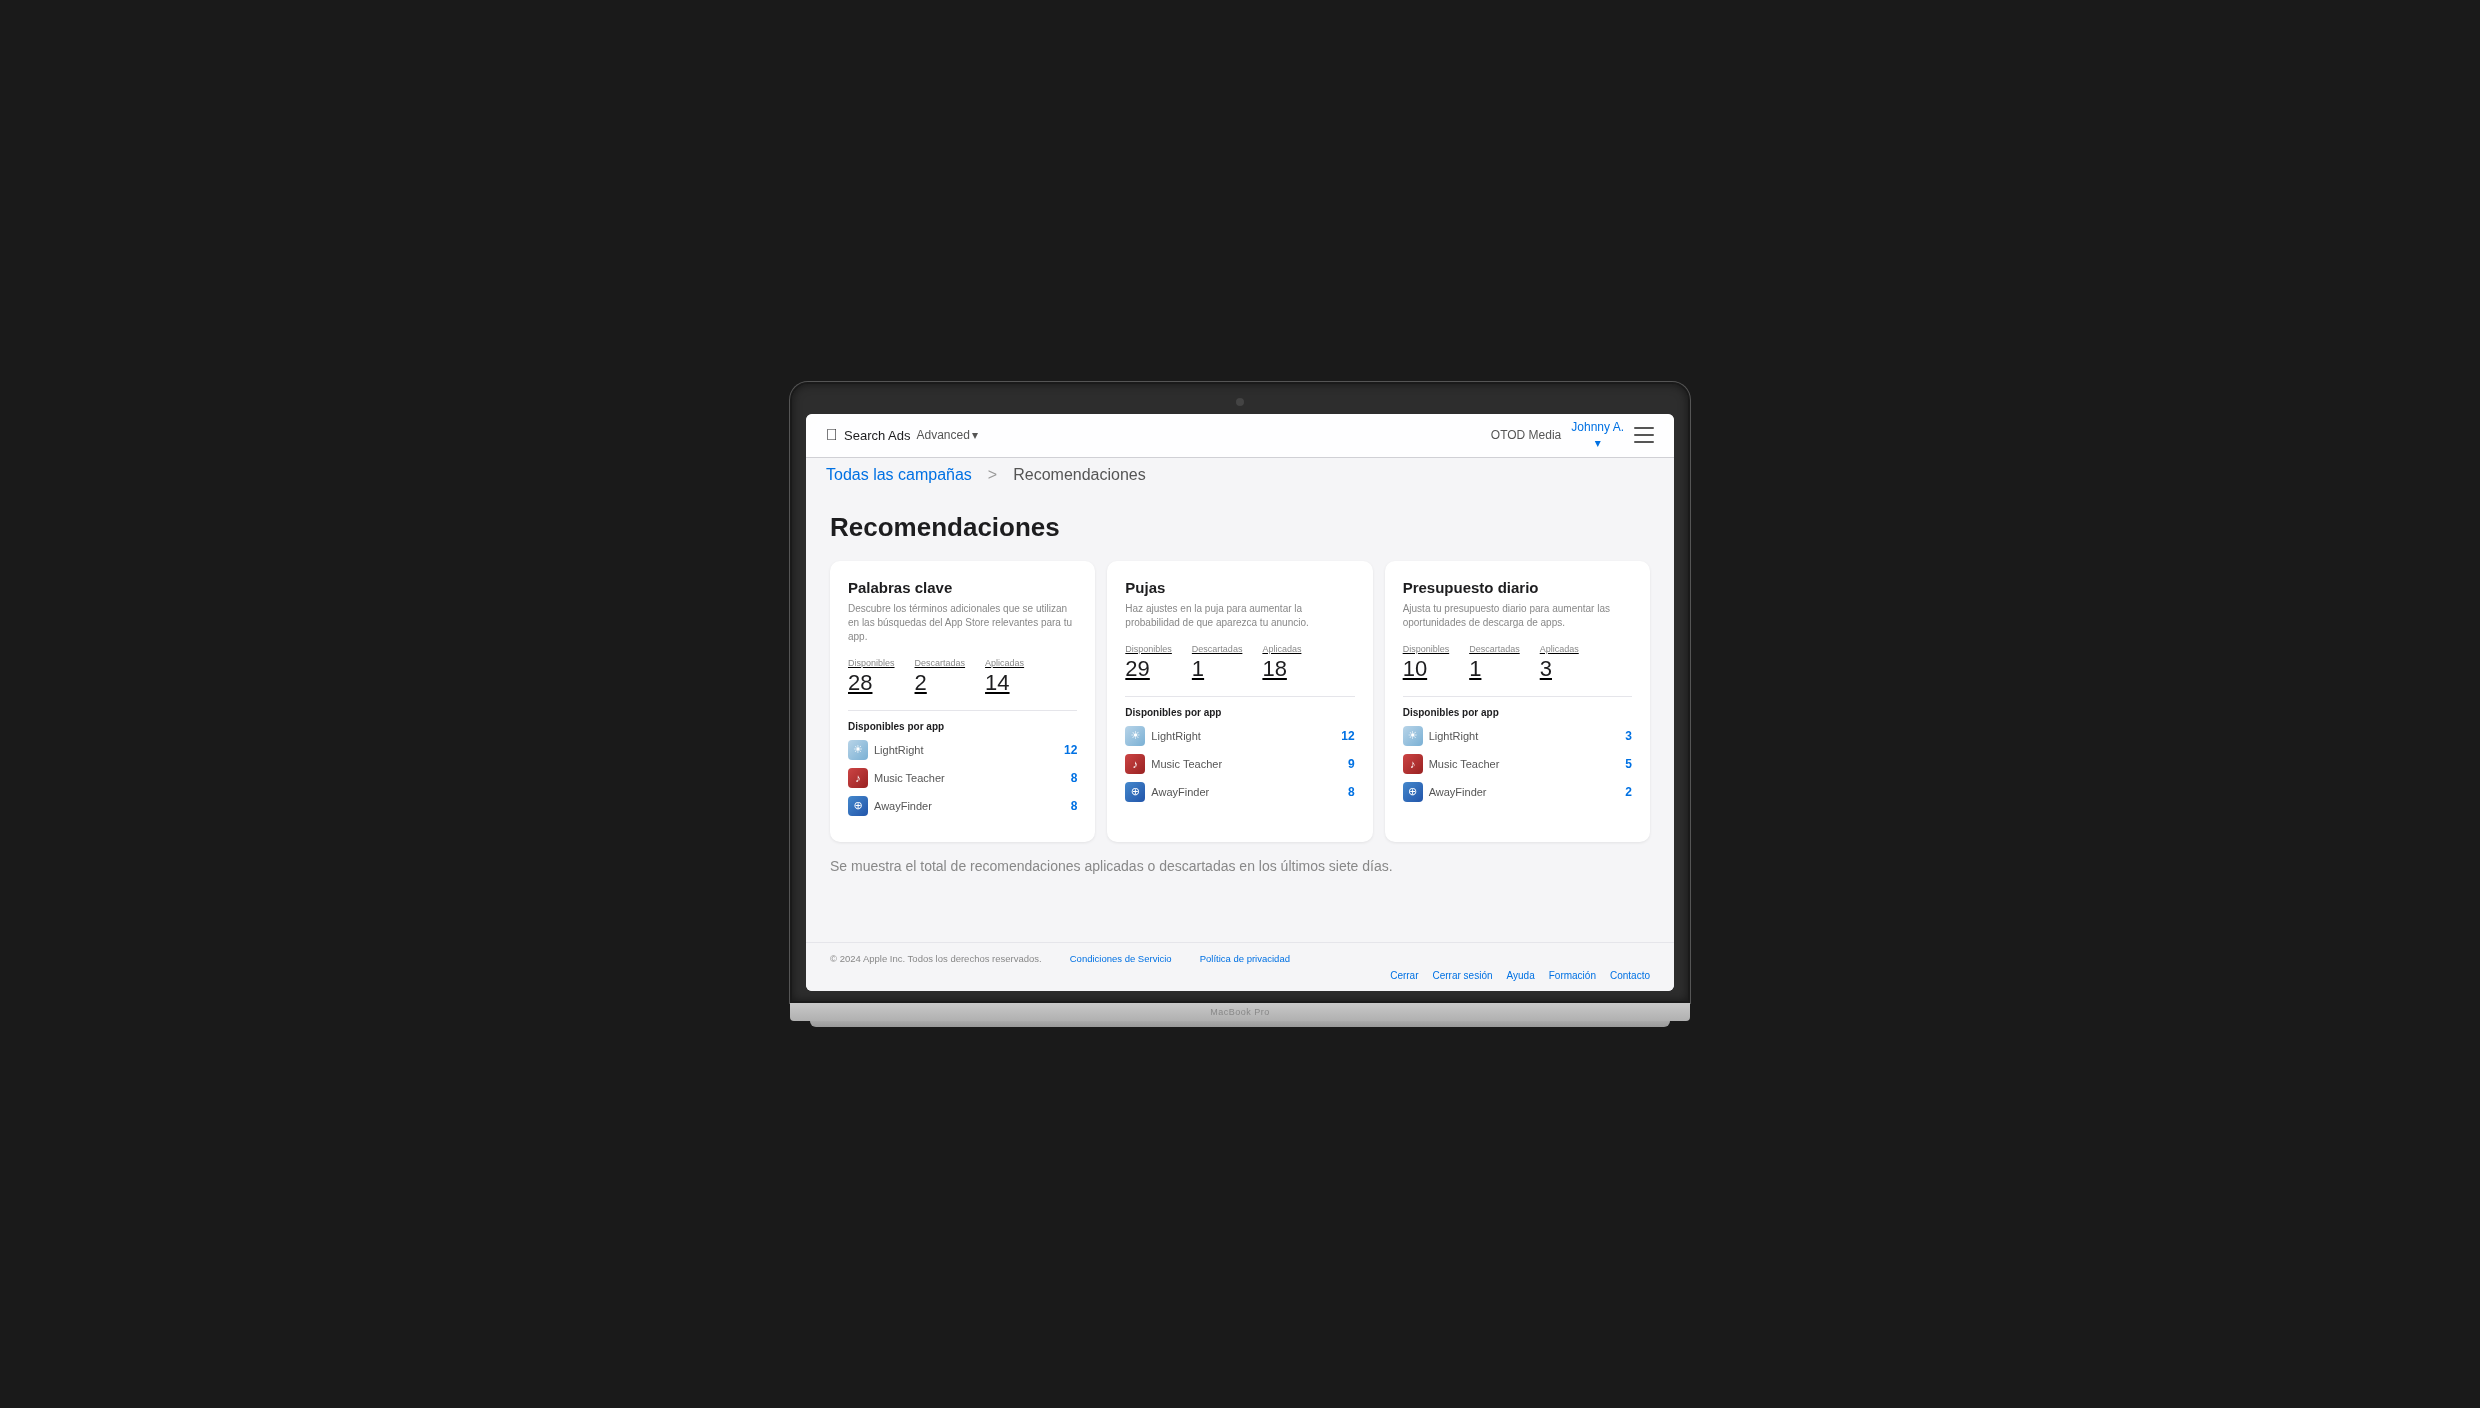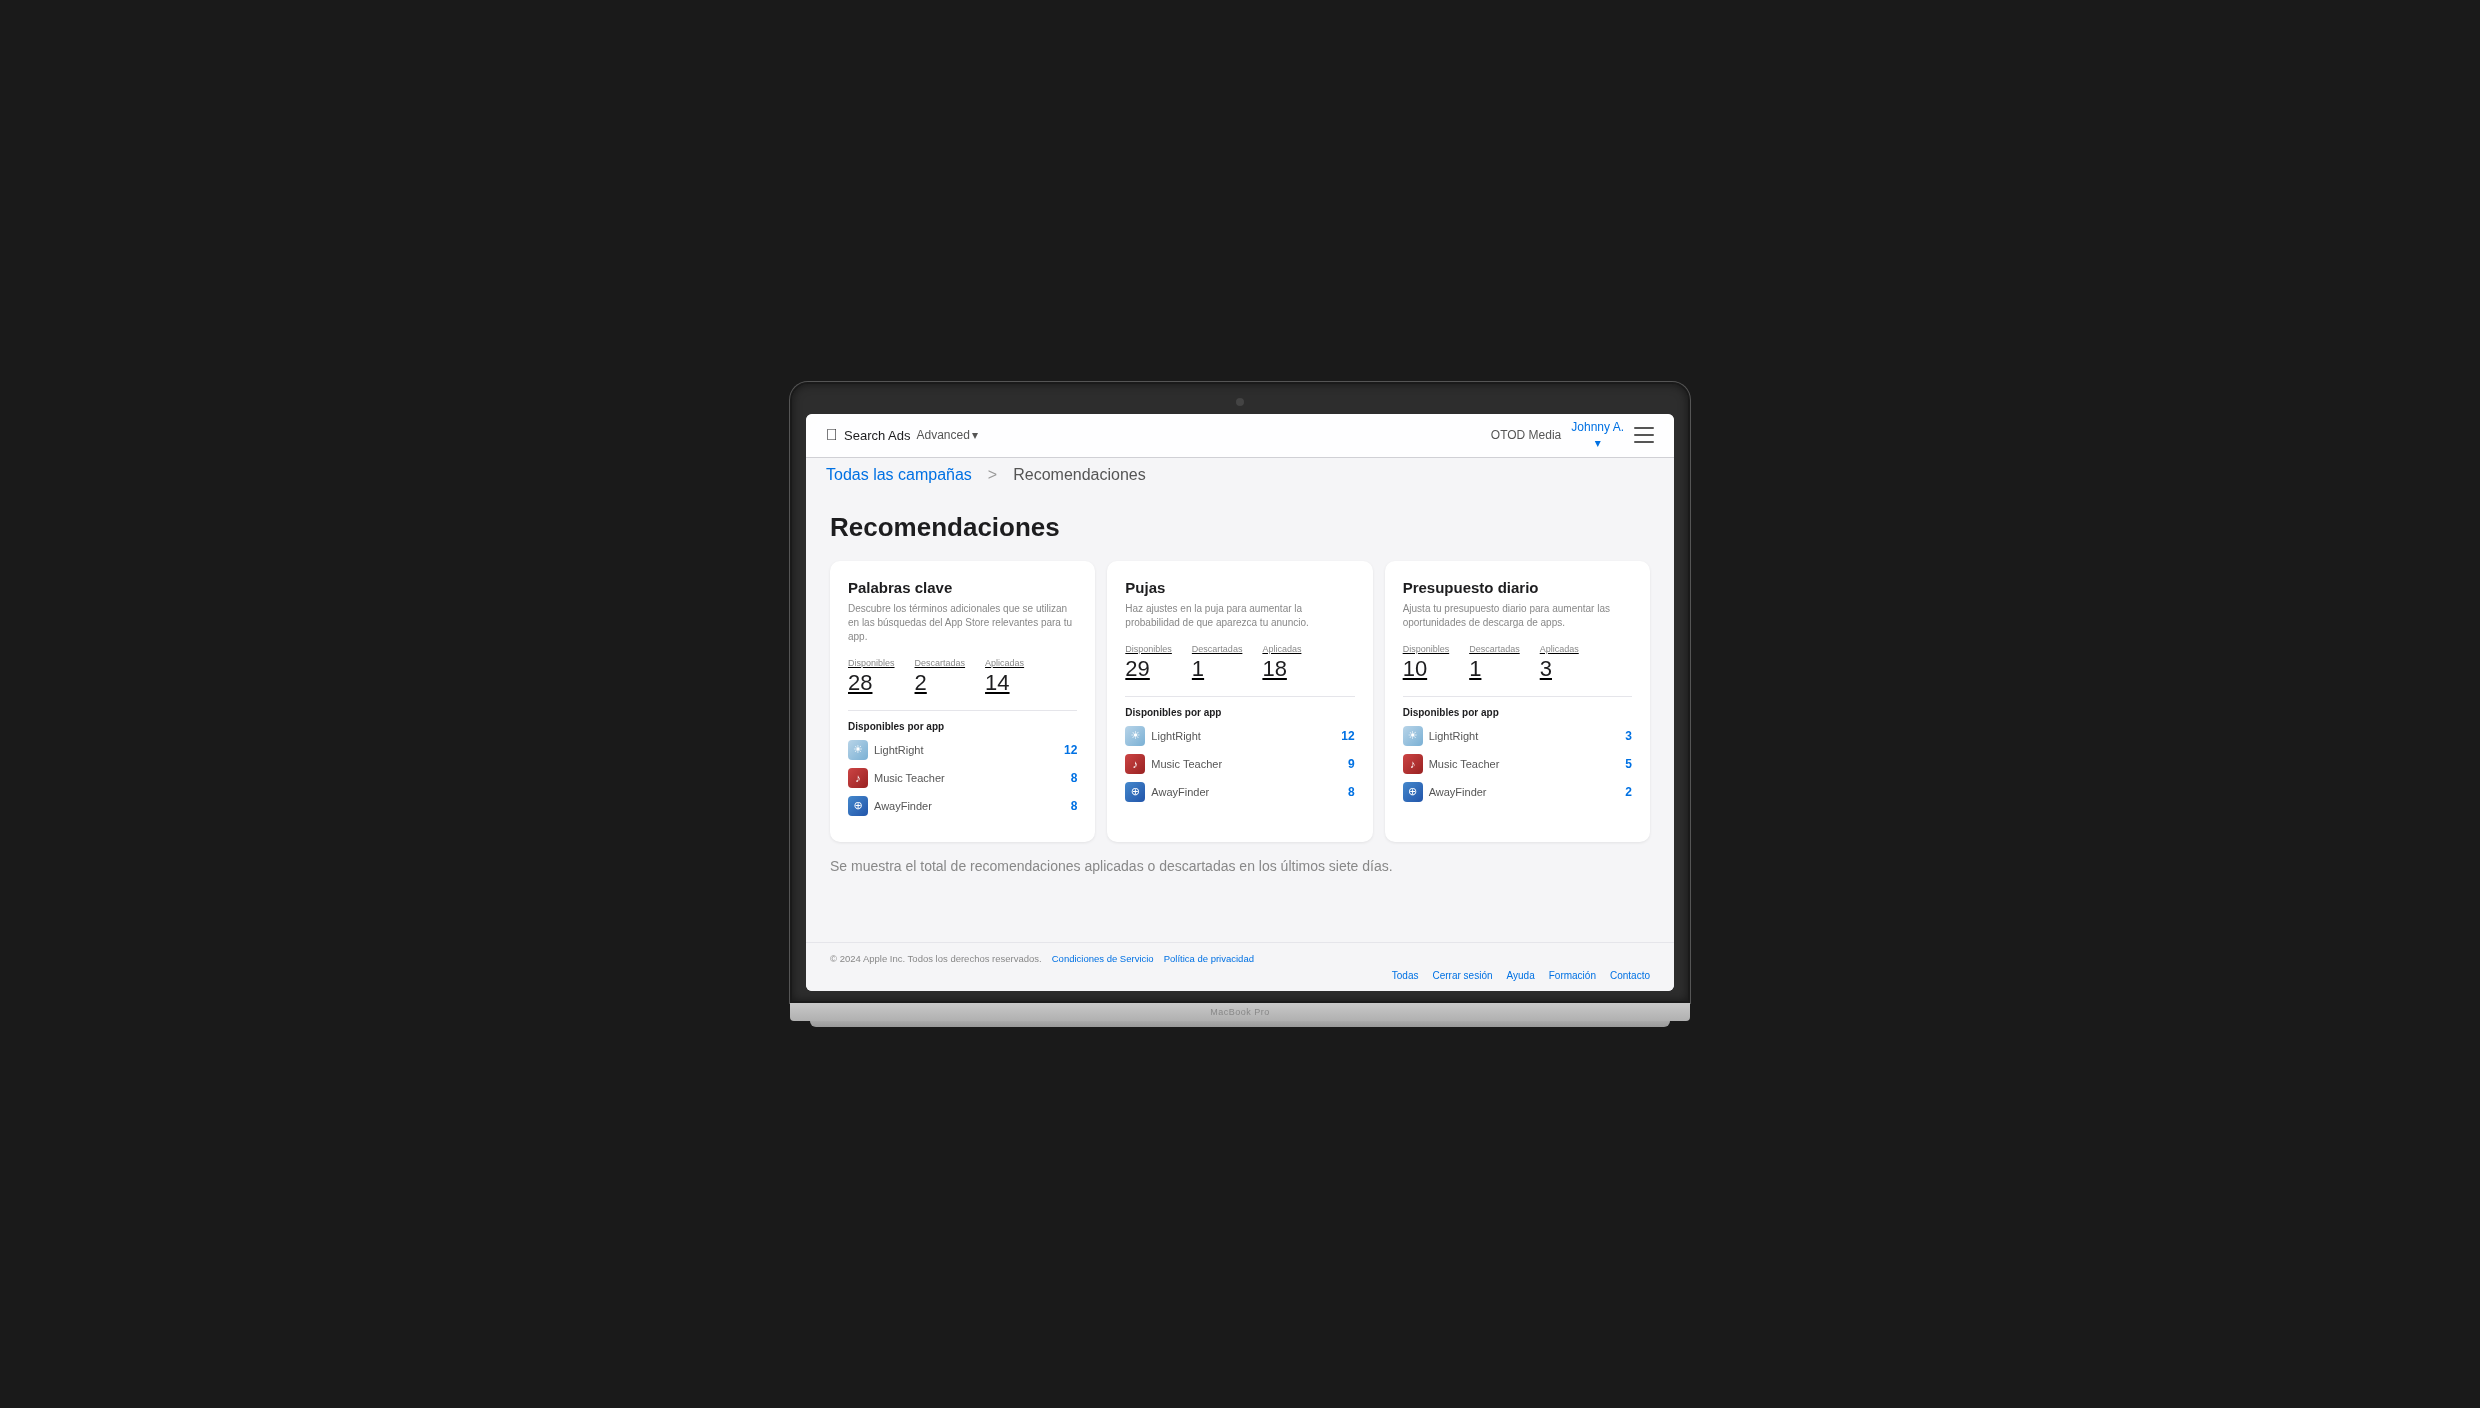--- a/index.html
+++ b/index.html
@@ -292,21 +292,21 @@
       border-top: 1px solid #e5e5ea;
       display: flex;
       flex-direction: column;
       gap: 6px;
     }
 
     .footer-legal {
       font-size: 9.5px;
       color: #888;
       display: flex;
-      gap: 10px;
+      gap: 28px;
       align-items: center;
     }
 
     .footer-legal a {
       color: #0071e3;
       text-decoration: none;
     }
 
     .footer-nav {
       display: flex;
@@ -494,21 +494,21 @@
         <div class="footer-note">Se muestra el total de recomendaciones aplicadas o descartadas en los últimos siete días.</div>
       </div>
 
       <div class="page-footer">
         <div class="footer-legal">
           <span>© 2024 Apple Inc. Todos los derechos reservados.</span>
           <a>Condiciones de Servicio</a>
           <a>Política de privacidad</a>
         </div>
         <div class="footer-nav">
-          <a>Todas</a>
+          <a>Cerrar</a>
           <a>Cerrar sesión</a>
           <a>Ayuda</a>
           <a>Formación</a>
           <a>Contacto</a>
         </div>
       </div>
     </div>
   </div>
 
   <div class="laptop-base"></div>

